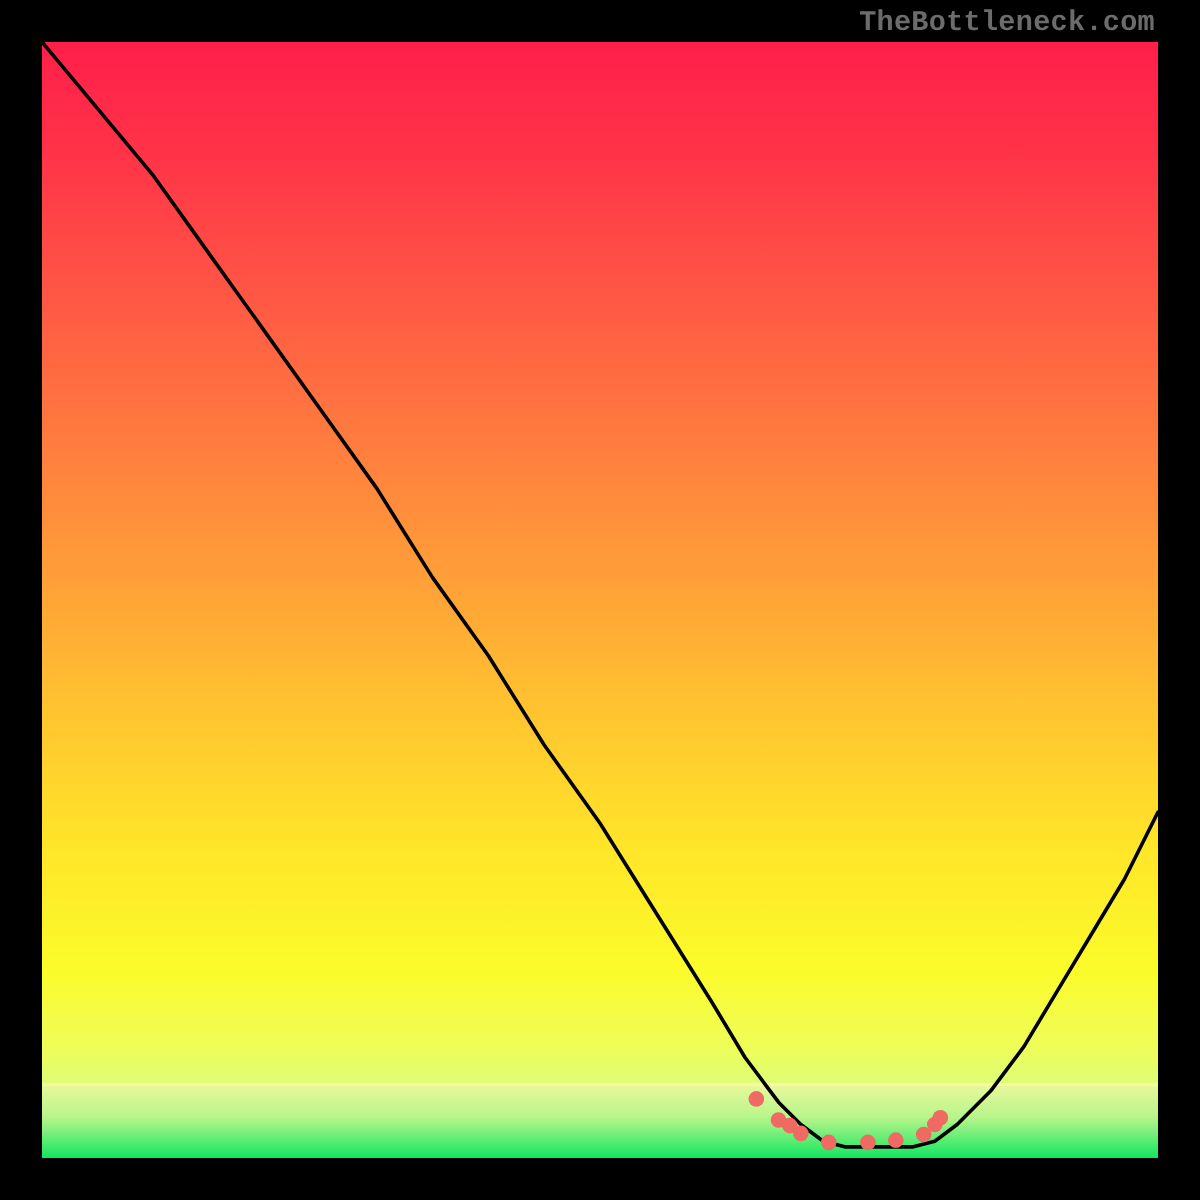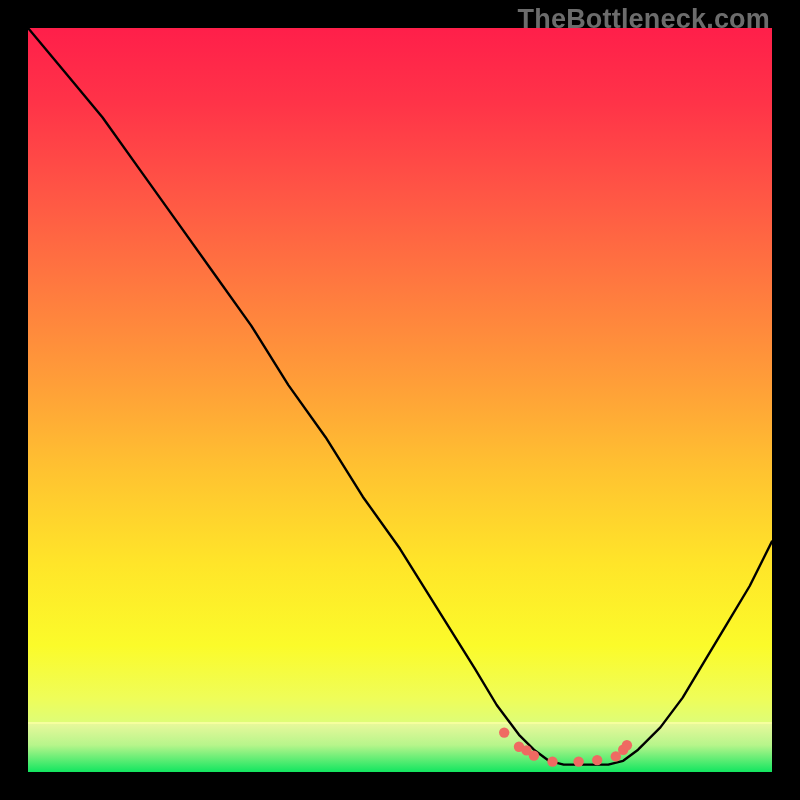--- a/index.html
+++ b/index.html
@@ -16,22 +16,22 @@
     position: absolute;
     left: 0;
     top: 0;
     width: 744px;
     height: 744px;
   }
   .watermark {
     position: absolute;
     top: 4px;
     right: 30px;
-    font-family: Liberation Sans, sans-serif;
-    font-size: 27px;
+    font-family: Liberation Mono, monospace;
+    font-size: 19px;
     font-weight: 600;
     color: #6c6c6c;
     letter-spacing: 0.2px;
   }
   svg { display: block; }
 </style>
 </head>
 <body>
 
 <div class="watermark">TheBottleneck.com</div>

